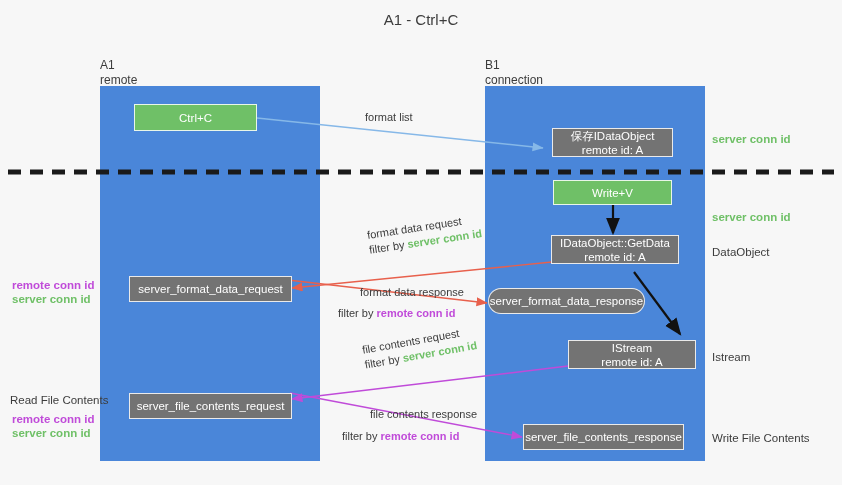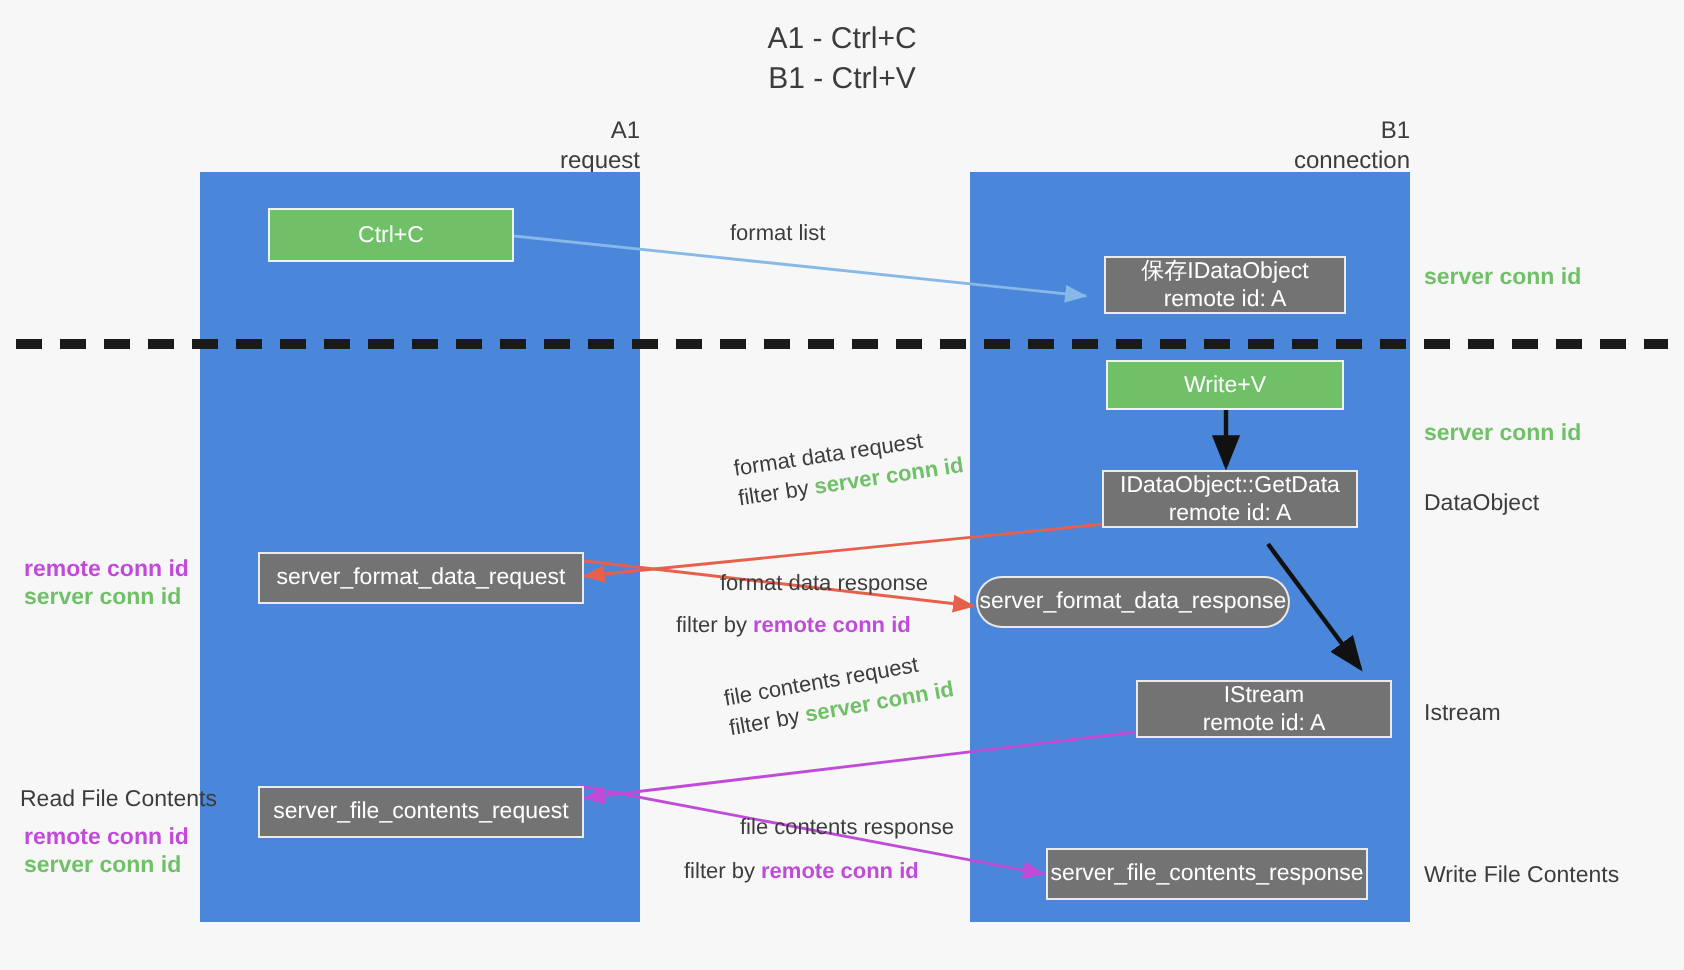--- a/index.html
+++ b/index.html
@@ -35,21 +35,21 @@
     left: 0; top: 10px;
     width: 842px;
     text-align: center;
     font-size: 15px;
     line-height: 20px;
     color: #3c3c3c;
   }
 
   
   .col-head {
-    text-align: right;
+    text-align: left;
     font-size: 12px;
     line-height: 15px;
     color: #3c3c3c;
   }
   .col-head .h1 { display:block; }
   .col-head .h2 { display:block; }
 
   
   .lane {
     background: #4a86d9;
@@ -105,26 +105,25 @@
     text-align: center;
   }
 </style>
 </head>
 <body>
 
 <div id="stage">
 
   <div class="abs title-block">
     <div>A1 - Ctrl+C</div>
-    <div>B1 - Ctrl+V</div>
   </div>
 
   <div class="abs col-head" style="left:100px; top:58px; width:220px;">
     <span class="h1">A1</span>
-    <span class="h2">request</span>
+    <span class="h2">remote</span>
   </div>
   <div class="abs col-head" style="left:485px; top:58px; width:220px;">
     <span class="h1">B1</span>
     <span class="h2">connection</span>
   </div>
 
   <div class="abs lane" style="left:100px; top:86px; width:220px; height:375px;"></div>
   <div class="abs lane" style="left:485px; top:86px; width:220px; height:375px;"></div>
 
   <svg class="layer" viewBox="0 0 842 485">

